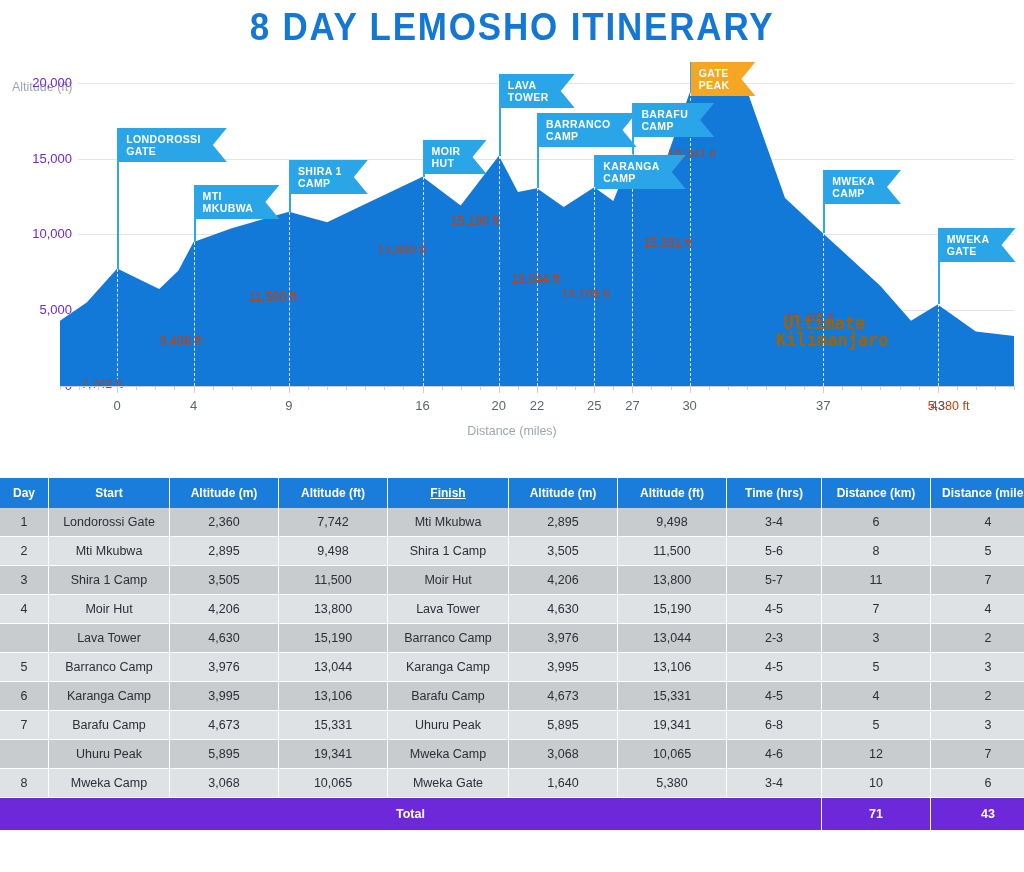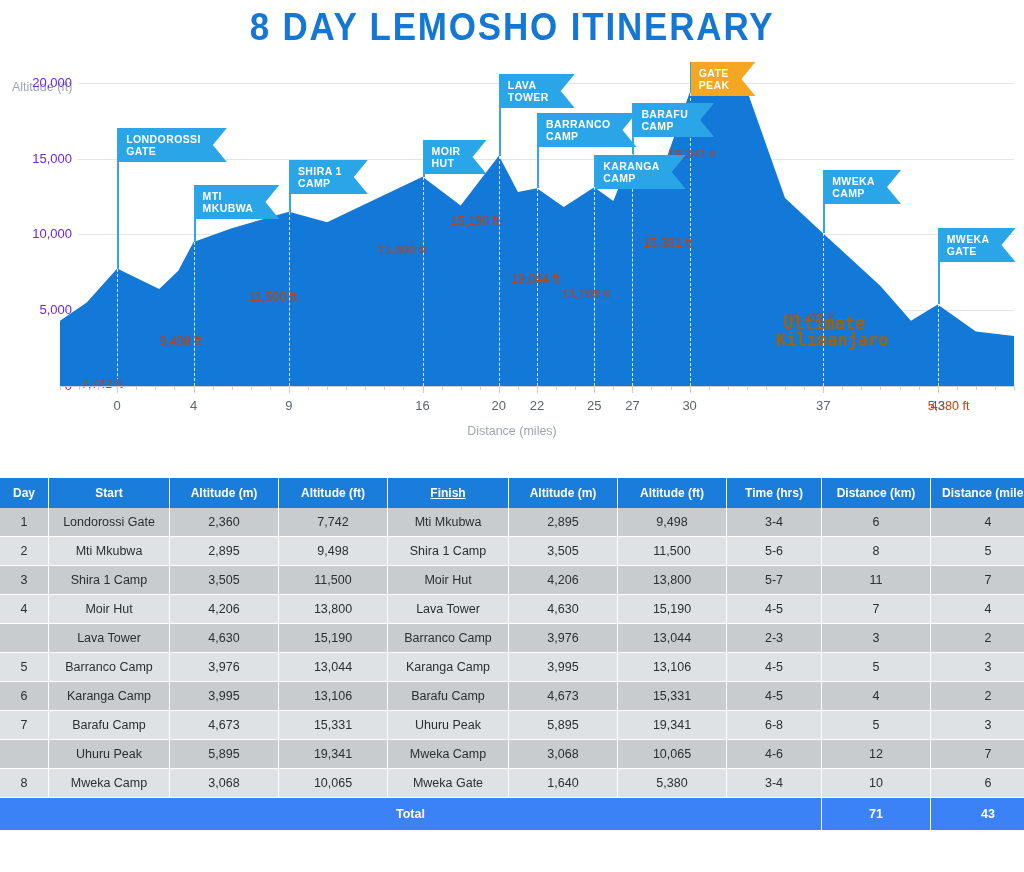--- a/index.html
+++ b/index.html
@@ -103,21 +103,21 @@
     font-size:12.5px;color:#2b2f33;text-align:center;
     padding:7px 2px;
     border-right:1px solid #ffffff;
     border-bottom:1px solid #ffffff;
   }
   .table td:last-child{border-right:none;}
   tr.shadeA td{background:#c9ccce;}
   tr.shadeB td{background:#dfe2e5;}
   td.daycell{font-weight:normal;}
   tr.total td{
-    background:#3b82f6;color:#fff;font-weight:bold;font-size:12.5px;
+    background:#6d28d9;color:#fff;font-weight:bold;font-size:12.5px;
     padding:9px 2px;border-bottom:none;
   }
 </style>
 </head>
 <body>
 
 <div class="title">8 DAY LEMOSHO ITINERARY</div>
 
 <div class="chart-wrap">
 

